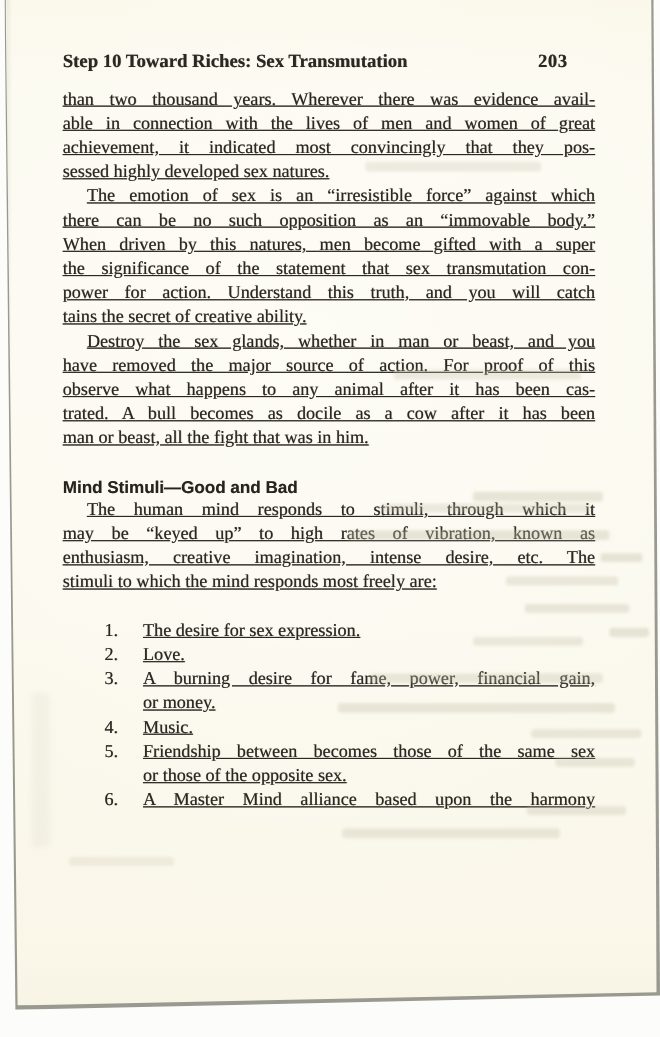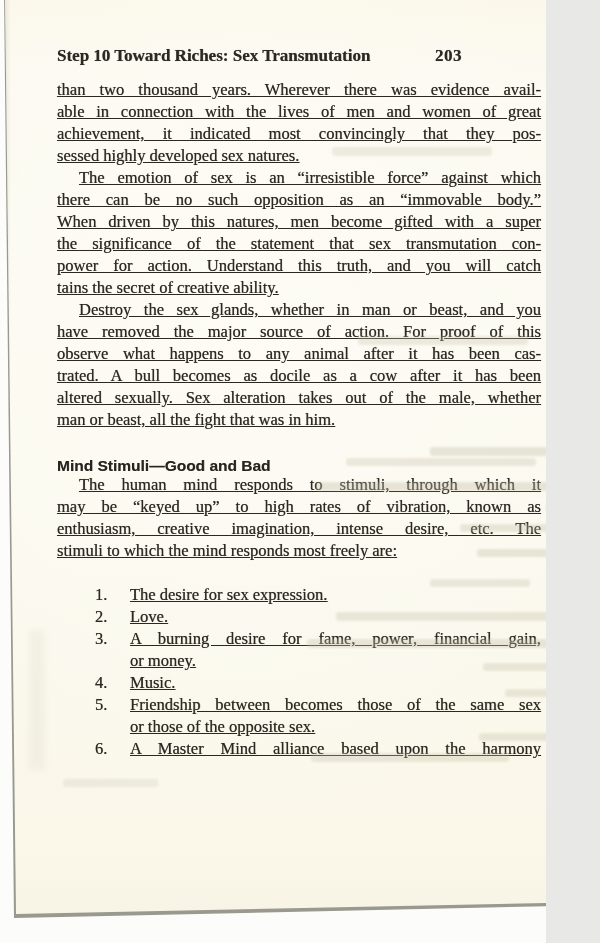--- a/index.html
+++ b/index.html
@@ -1,17 +1,17 @@
 <!DOCTYPE html>
 <html style="--scan-bg: #fcfcfa; --paper: #fbf9ee; --ink: #2b2822; --edge: #9a998f;"><head>
 <meta charset="utf-8">
 <style>
   html,body{margin:0;padding:0;background:#e8e8e6;}
   .stage{
-    position:relative;width:546px;height:943px;overflow:hidden;
+    position:relative;width:600px;height:943px;overflow:hidden;
     background:var(--scan-bg,#fcfcfa);
     font-family:"Liberation Serif","DejaVu Serif",serif;
   }
   
   .page-edge{
     position:absolute;inset:0;background:var(--edge,#9a998f);
     clip-path:polygon(4px -10px,594px -10px,600px 905px,14px 918px);
     filter:drop-shadow(0 1px 1px rgba(0,0,0,.18));
   }
   
@@ -84,21 +84,20 @@
           <div class="line just">When driven by this natures, men become gifted with a super</div>
           <div class="line just">the significance of the statement that sex transmutation con-</div>
           <div class="line just">power for action. Understand this truth, and you will catch</div>
           <div class="line">tains the secret of creative ability.</div>
         </div>
         <div class="para indent">
           <div class="line just">Destroy the sex glands, whether in man or beast, and you</div>
           <div class="line just">have removed the major source of action. For proof of this</div>
           <div class="line just">observe what happens to any animal after it has been cas-</div>
           <div class="line just">trated. A bull becomes as docile as a cow after it has been</div>
-          <div class="line just">altered sexually. Sex alteration takes out of the male, whether</div>
           <div class="line">man or beast, all the fight that was in him.</div>
         </div>
         <div class="section-heading">Mind Stimuli—Good and Bad</div>
         <div class="para indent">
           <div class="line just">The human mind responds to stimuli, through which it</div>
           <div class="line just">may be “keyed up” to high rates of vibration, known as</div>
           <div class="line just">enthusiasm, creative imagination, intense desire, etc. The</div>
           <div class="line">stimuli to which the mind responds most freely are:</div>
         </div>
         <div class="num-list">

